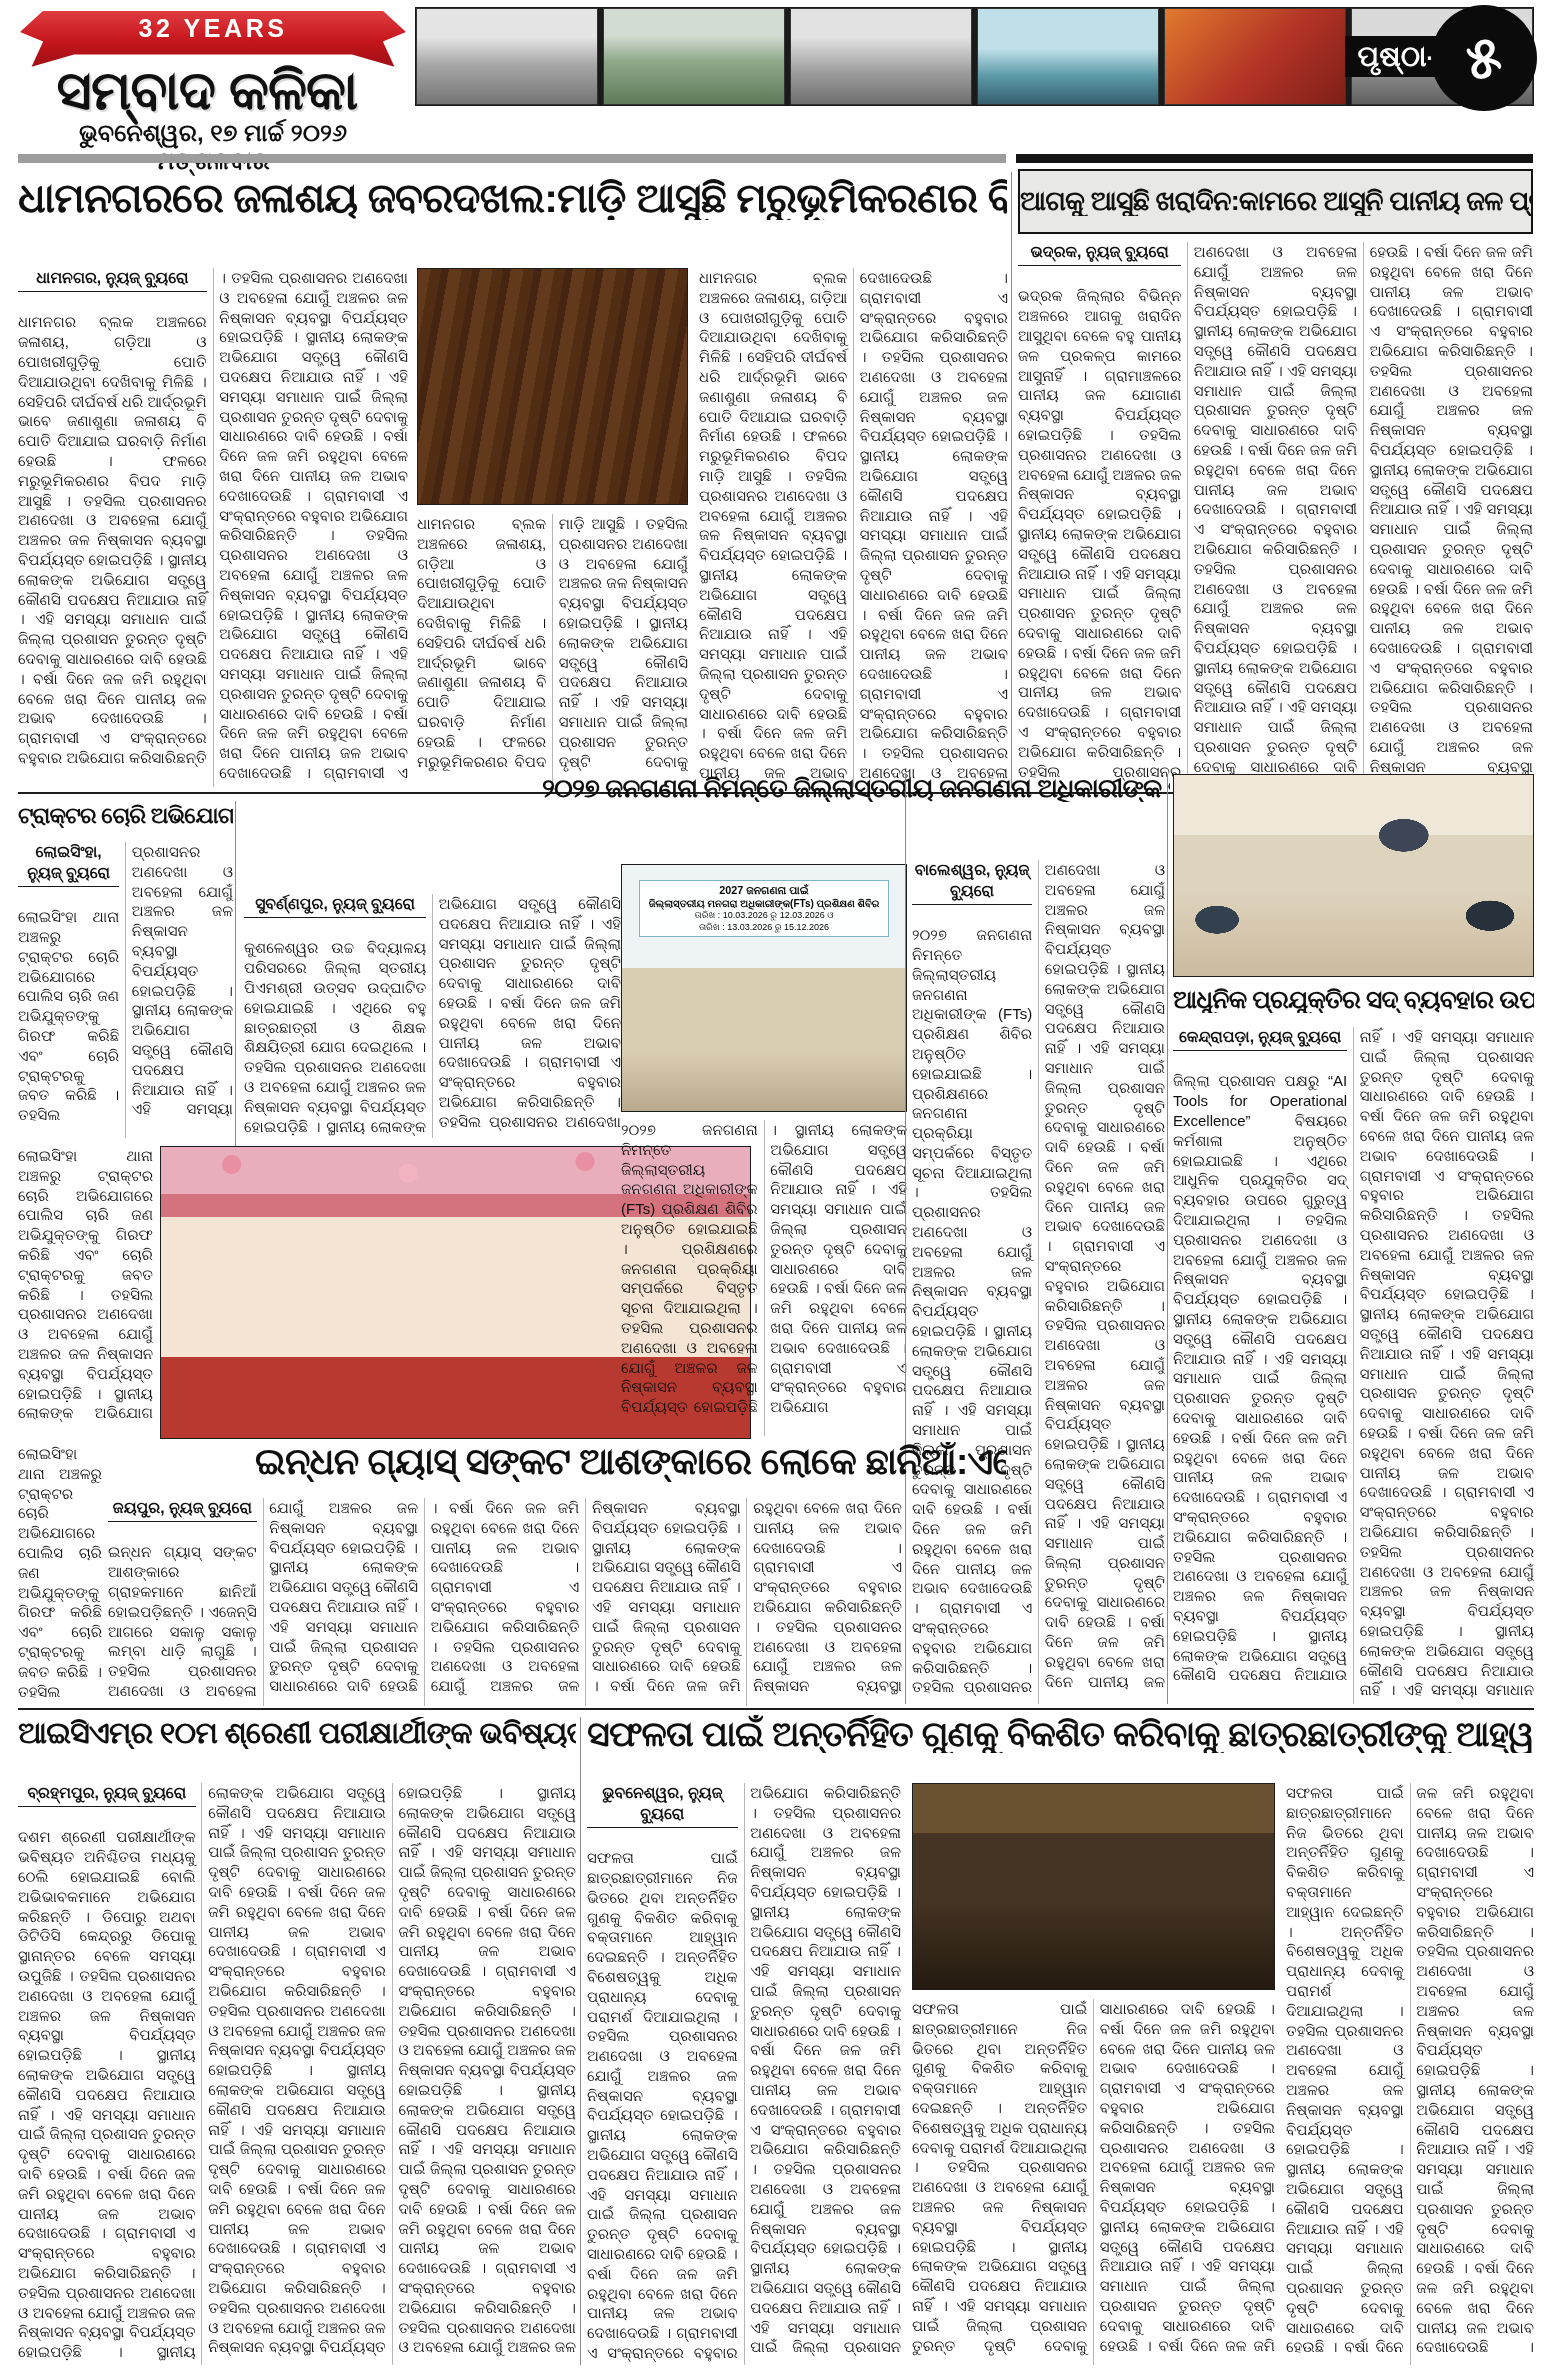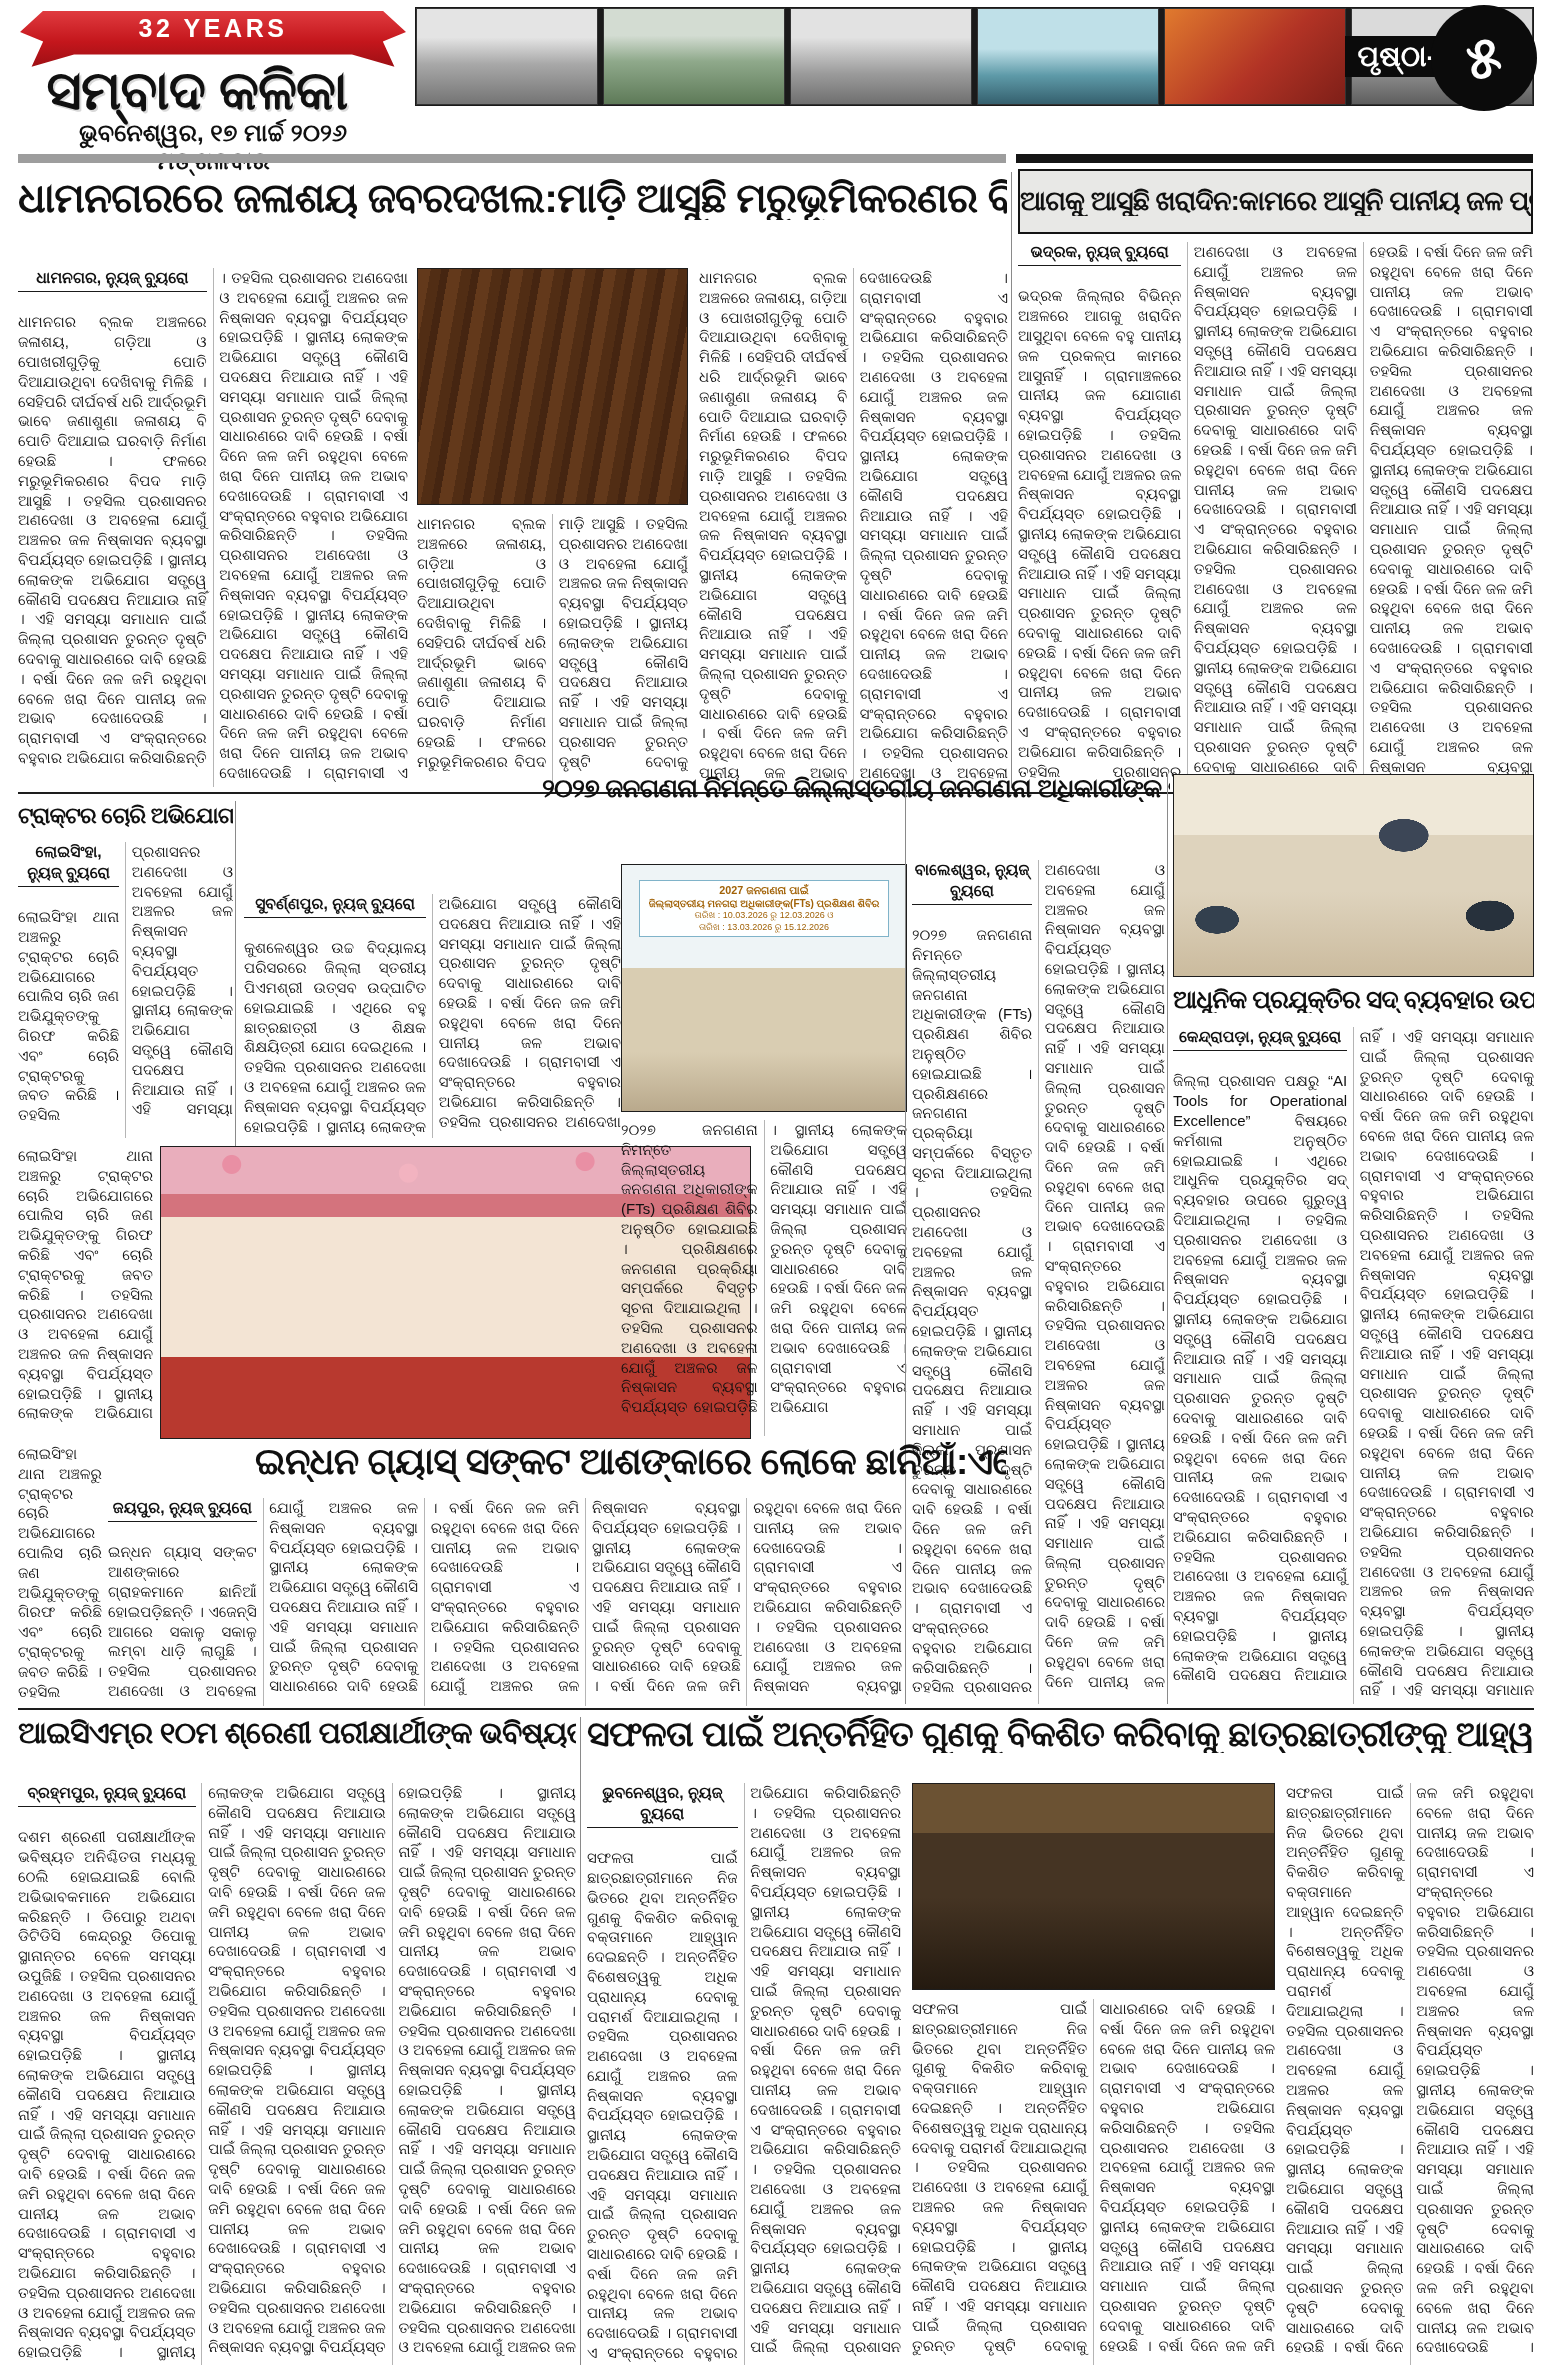--- a/index.html
+++ b/index.html
@@ -48,37 +48,37 @@
       radial-gradient(circle at 72% 5%, #e98fa4 0 9px, transparent 10px),
       linear-gradient(180deg,#e9aebc 0 16%,#d4737d 16% 24%,#f3e4d4 24% 72%,#b8392f 72%);}
   .ph-class{background:linear-gradient(180deg,#eef4f6 0 42%,#d9cdb2 42% 76%,#b9a98c);}
   .ph-meet{background:
       radial-gradient(ellipse 36px 23px at 12% 72%, #33404e 0 60%, transparent 61%),
       radial-gradient(ellipse 40px 25px at 88% 70%, #27313c 0 60%, transparent 61%),
       radial-gradient(ellipse 41px 27px at 64% 30%, #3c4656 0 60%, transparent 61%),
       linear-gradient(180deg,#efe8d8 0 30%,#ded3bd 30% 58%,#cbbb9e);}
   .ph-hall{background:linear-gradient(180deg,#6b5233 0 24%,#453423 24% 55%,#241a10);}
   .banner{position:absolute;left:6%;top:6%;width:88%;background:rgba(255,255,255,.93);
-          border:0.9px solid #7fb3c9;padding:3.6px 1.8px;text-align:center;color:#a16207;}
+          border:0.9px solid #7fb3c9;padding:3.6px 1.8px;text-align:center;color:#000000;}
   .banner div{line-height:1.25;}
   .bn1{font-size:10.8px;font-weight:bold;}
   .bn2{font-size:10px;font-weight:bold;}
   .bn3{font-size:9px;}
   .vline{background:#8a8a8a;width:0.9px;}
   .hline{background:#1d1d1d;}
 </style>
 </head>
 <body>
 
 <div id="page">
 
   <div class="abs ribbon" style="left:20px;top:10.8px;width:386px;height:56px;">
     <span>32 YEARS</span>
   </div>
-  <div class="abs logo" style="left:4px;top:59px;width:386px;text-align:center;">ସମ୍ବାଦ କଳିକା</div>
+  <div class="abs logo" style="left:14px;top:59px;width:386px;text-align:center;">ସମ୍ବାଦ କଳିକା</div>
   <div class="abs dateline" style="left:20px;top:119px;width:386px;">ଭୁବନେଶ୍ୱର, ୧୭ ମାର୍ଚ୍ଚ ୨୦୨୬ ମଙ୍ଗଳବାର</div>
   <div class="abs rule-gray" style="left:18px;top:154px;width:988px;height:9px;"></div>
   <div class="abs rule-black" style="left:1016px;top:154px;width:517px;height:9px;"></div>
 
   <div class="abs strip" style="left:415px;top:7.2px;width:1119px;height:99px;">
     <div class="ph-temple"></div>
     <div class="ph-kids"></div>
     <div class="ph-girls"></div>
     <div class="ph-boats"></div>
     <div class="ph-art"></div>

